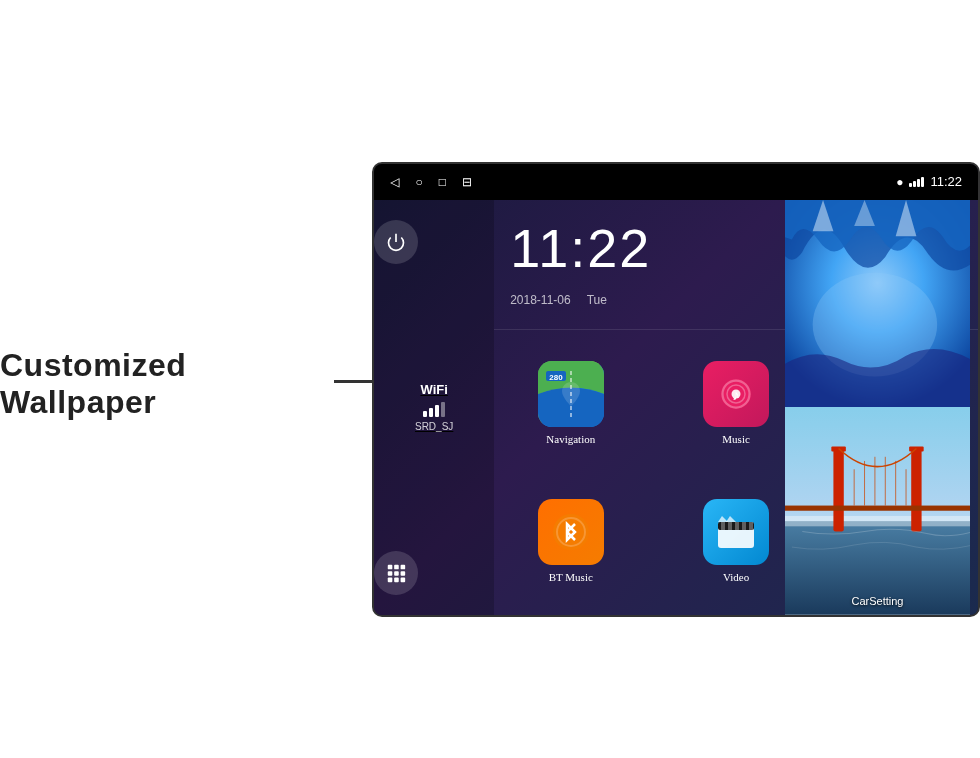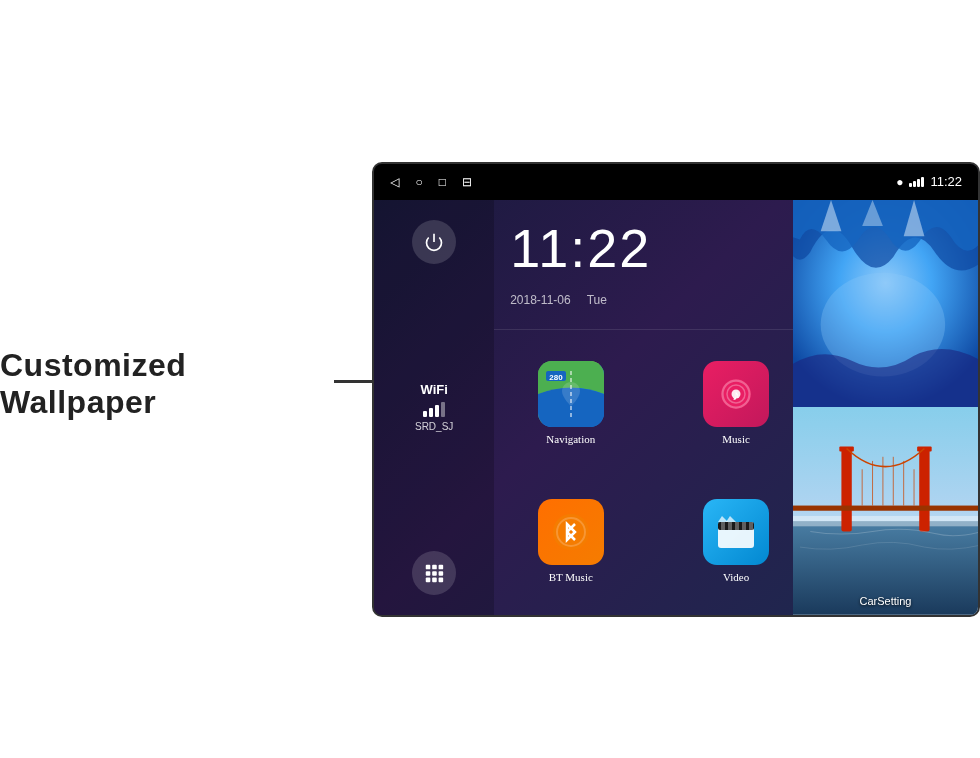--- a/index.html
+++ b/index.html
@@ -93,24 +93,24 @@
       display: flex;
       background: linear-gradient(135deg, #1a1a3e 0%, #2d1b4e 40%, #1a2a4e 100%);
       position: relative;
     }
 
     
     .left-sidebar {
       width: 120px;
       display: flex;
       flex-direction: column;
-      align-items: center;
       justify-content: space-between;
       padding: 20px 0;
       background: rgba(0,0,0,0.2);
+      text-decoration: underline;
     }
 
     .power-btn {
       width: 44px;
       height: 44px;
       border-radius: 50%;
       background: rgba(255,255,255,0.15);
       display: flex;
       align-items: center;
       justify-content: center;
@@ -289,21 +289,21 @@
     }
 
     
     .video-icon {
       background: linear-gradient(135deg, #29B6F6, #0288D1);
     }
 
     
     .wallpaper-previews {
       position: absolute;
-      right: 0;
+      right: 8px;
       top: 0;
       bottom: 0;
       width: 185px;
       display: flex;
       flex-direction: column;
     }
 
     .wp-top {
       flex: 1;
       background: linear-gradient(135deg, #1a6fc4 0%, #64b5f6 40%, #90caf9 60%, #b3e5fc 80%, #e3f2fd 100%);

